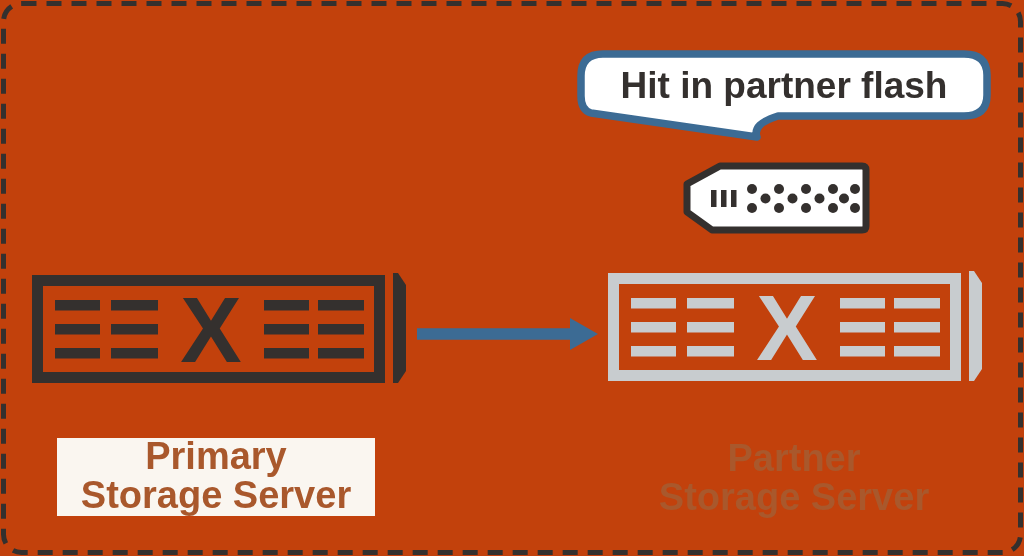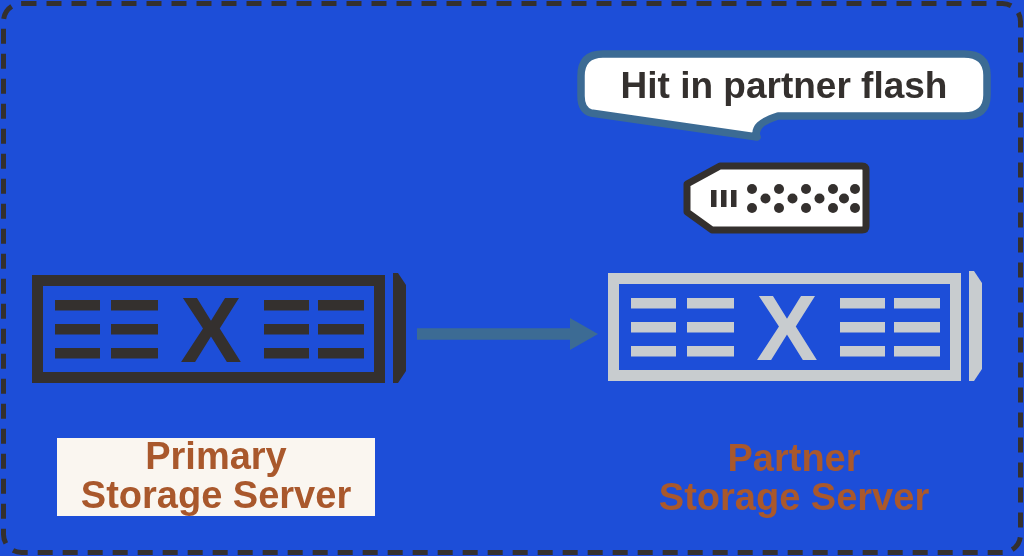--- a/index.html
+++ b/index.html
@@ -1,20 +1,20 @@
 <!DOCTYPE html>
 <html><head>
 <meta charset="utf-8">
 <style>
   html, body { margin: 0; padding: 0; background: #ffffff; }
   .canvas {
     position: relative;
     width: 1024px;
     height: 556px;
-    background: #1d4ed8;
+    background: #c2410c;
     overflow: hidden;
     font-family: "Liberation Sans", sans-serif;
   }
   svg { position: absolute; inset: 0; display: block; }
   text { font-family: "Liberation Sans", sans-serif; font-weight: bold; }
   .callout-text { font-size: 37px; }
   .server-glyph { font-size: 92px; }
   .server-label { font-size: 38px; }
 </style>
 </head>

